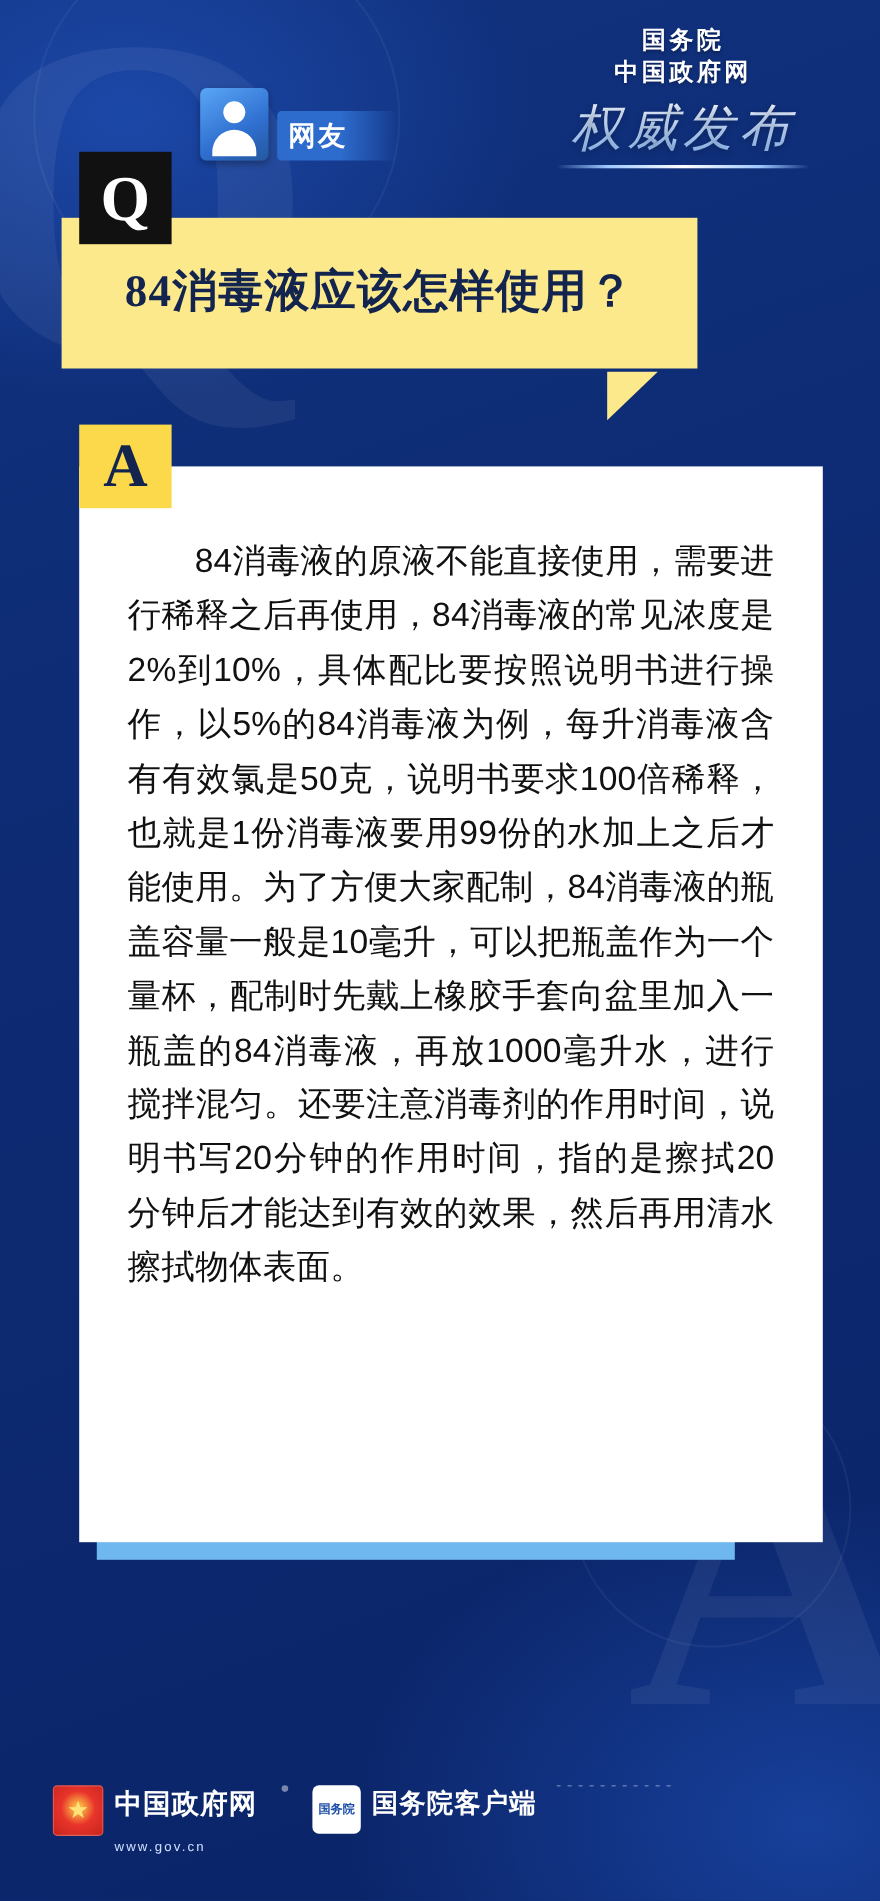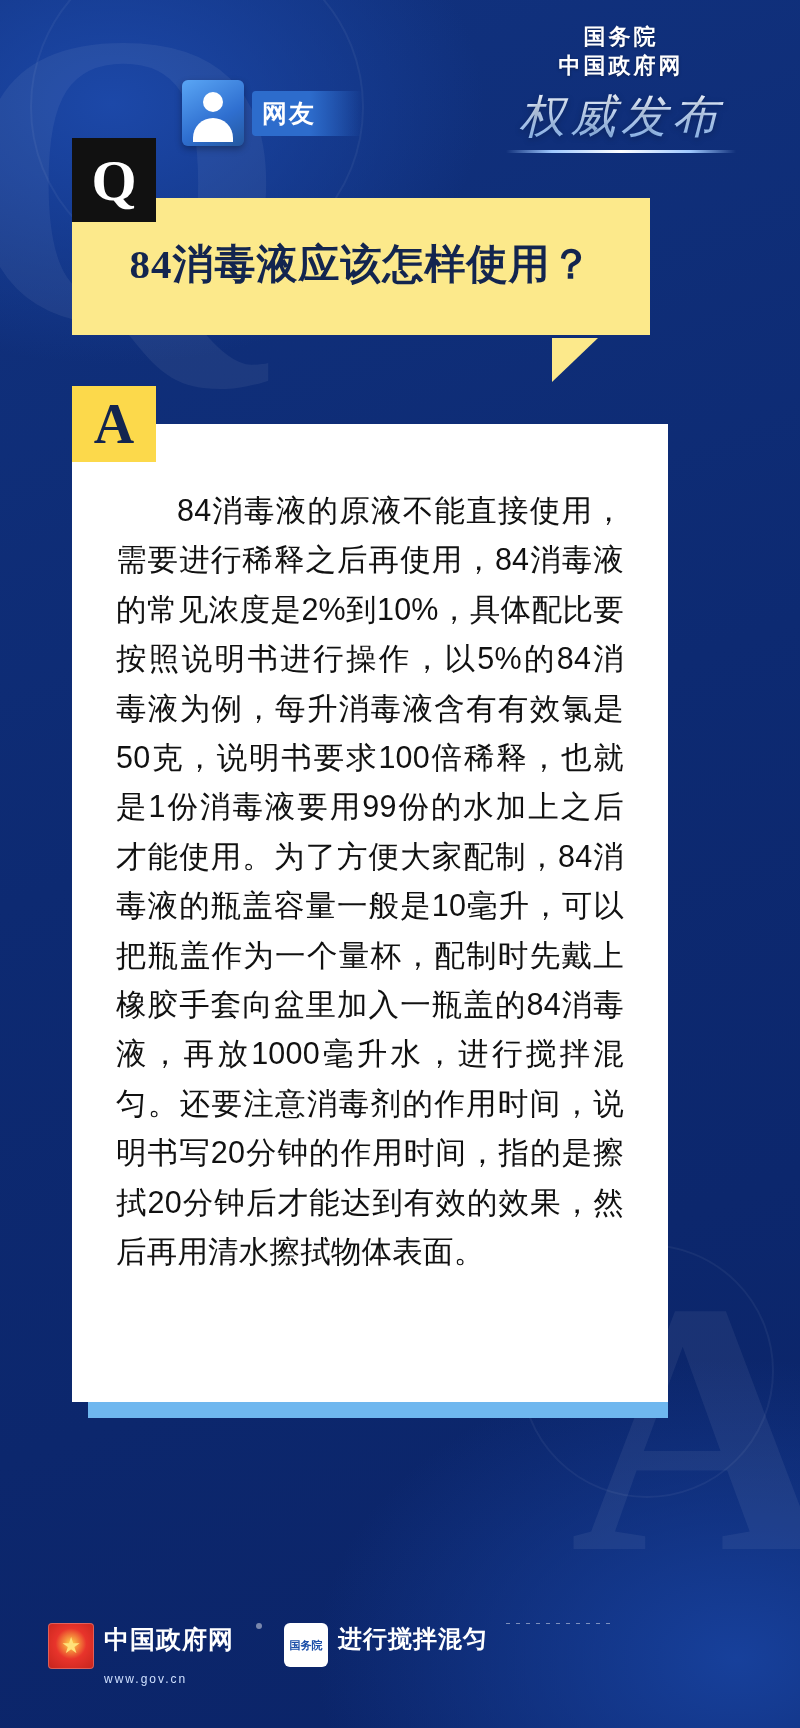--- a/index.html
+++ b/index.html
@@ -85,21 +85,21 @@
     height: 3px;
     background: linear-gradient(90deg, rgba(255,255,255,0) 0%, #9ec8ff 20%, #ffffff 50%, #9ec8ff 80%, rgba(255,255,255,0) 100%);
   }
 
   
   .netizen {
     position: absolute;
     left: 182px;
     top: 80px;
     display: flex;
-    align-items: center;
+    align-items: flex-end;
   }
   .avatar {
     width: 62px;
     height: 66px;
     position: relative;
   }
   .avatar .card {
     position: absolute;
     inset: 0;
     background: linear-gradient(150deg, #5aa6f5 0%, #2f6fd0 60%, #24589f 100%);
@@ -150,21 +150,21 @@
     font-family: "Liberation Serif", serif;
     font-size: 58px;
     font-weight: bold;
     display: flex;
     align-items: center;
     justify-content: center;
     z-index: 5;
   }
   .q-bubble {
     position: absolute;
-    left: 72px;
+    left: 56px;
     top: 198px;
     width: 578px;
     background: #fce98b;
     padding: 40px 26px 44px;
     box-sizing: border-box;
   }
   .q-bubble .q-text {
     color: #13254f;
     font-family: "Liberation Serif", serif;
     font-weight: bold;
@@ -205,21 +205,21 @@
     left: 88px;
     top: 440px;
     width: 580px;
     height: 978px;
     background: #6fb7ef;
   }
   .a-card {
     position: absolute;
     left: 72px;
     top: 424px;
-    width: 596px;
+    width: 676px;
     height: 978px;
     background: #ffffff;
     box-sizing: border-box;
     padding: 62px 44px 40px;
   }
   .a-text {
     color: #111111;
     font-size: 30.5px;
     line-height: 1.62;
     text-align: justify;
@@ -350,17 +350,17 @@
   </div>
 
   <div class="footer">
     <div class="gov-emblem"></div>
     <div class="gov-name">
       <div class="cn">中国政府网</div>
       <div class="url">www.gov.cn</div>
     </div>
     <div class="divider-dot"></div>
     <div class="app-logo">国务院</div>
-    <div class="app-name">进行搅拌混匀</div>
+    <div class="app-name">国务院客户端</div>
     <div class="dotline"></div>
   </div>
 
 </div>
 
 </body></html>

